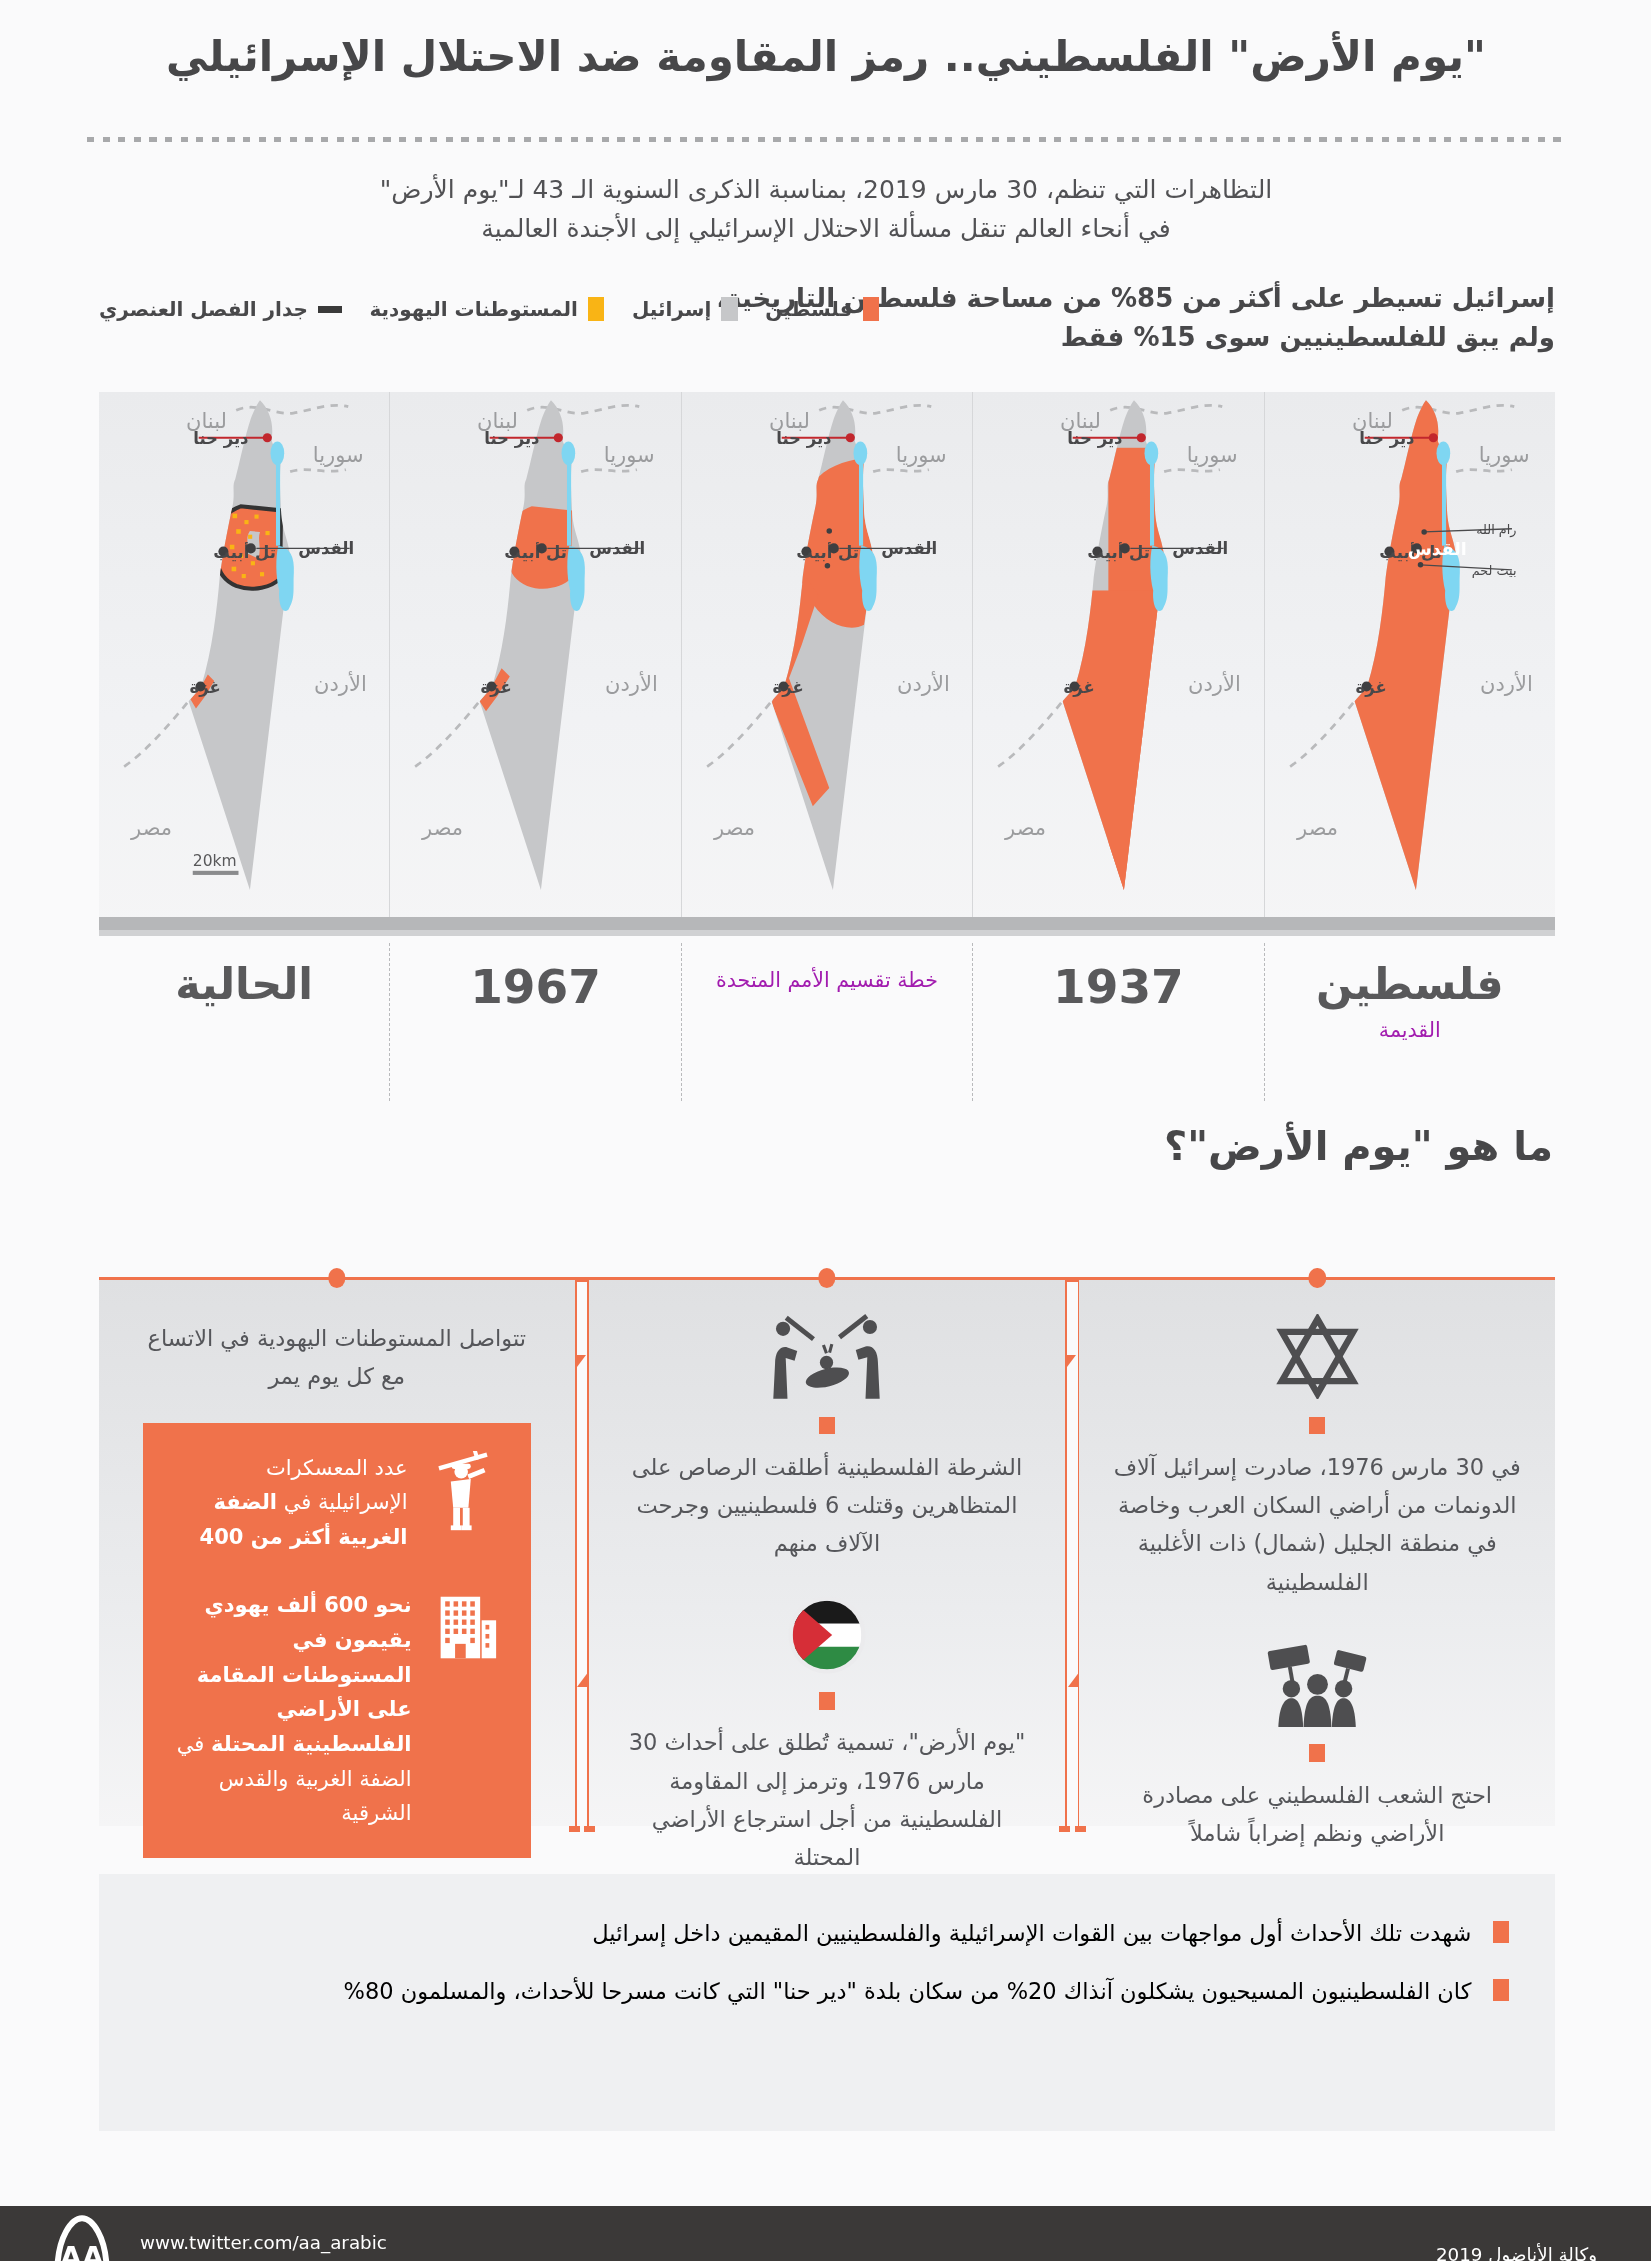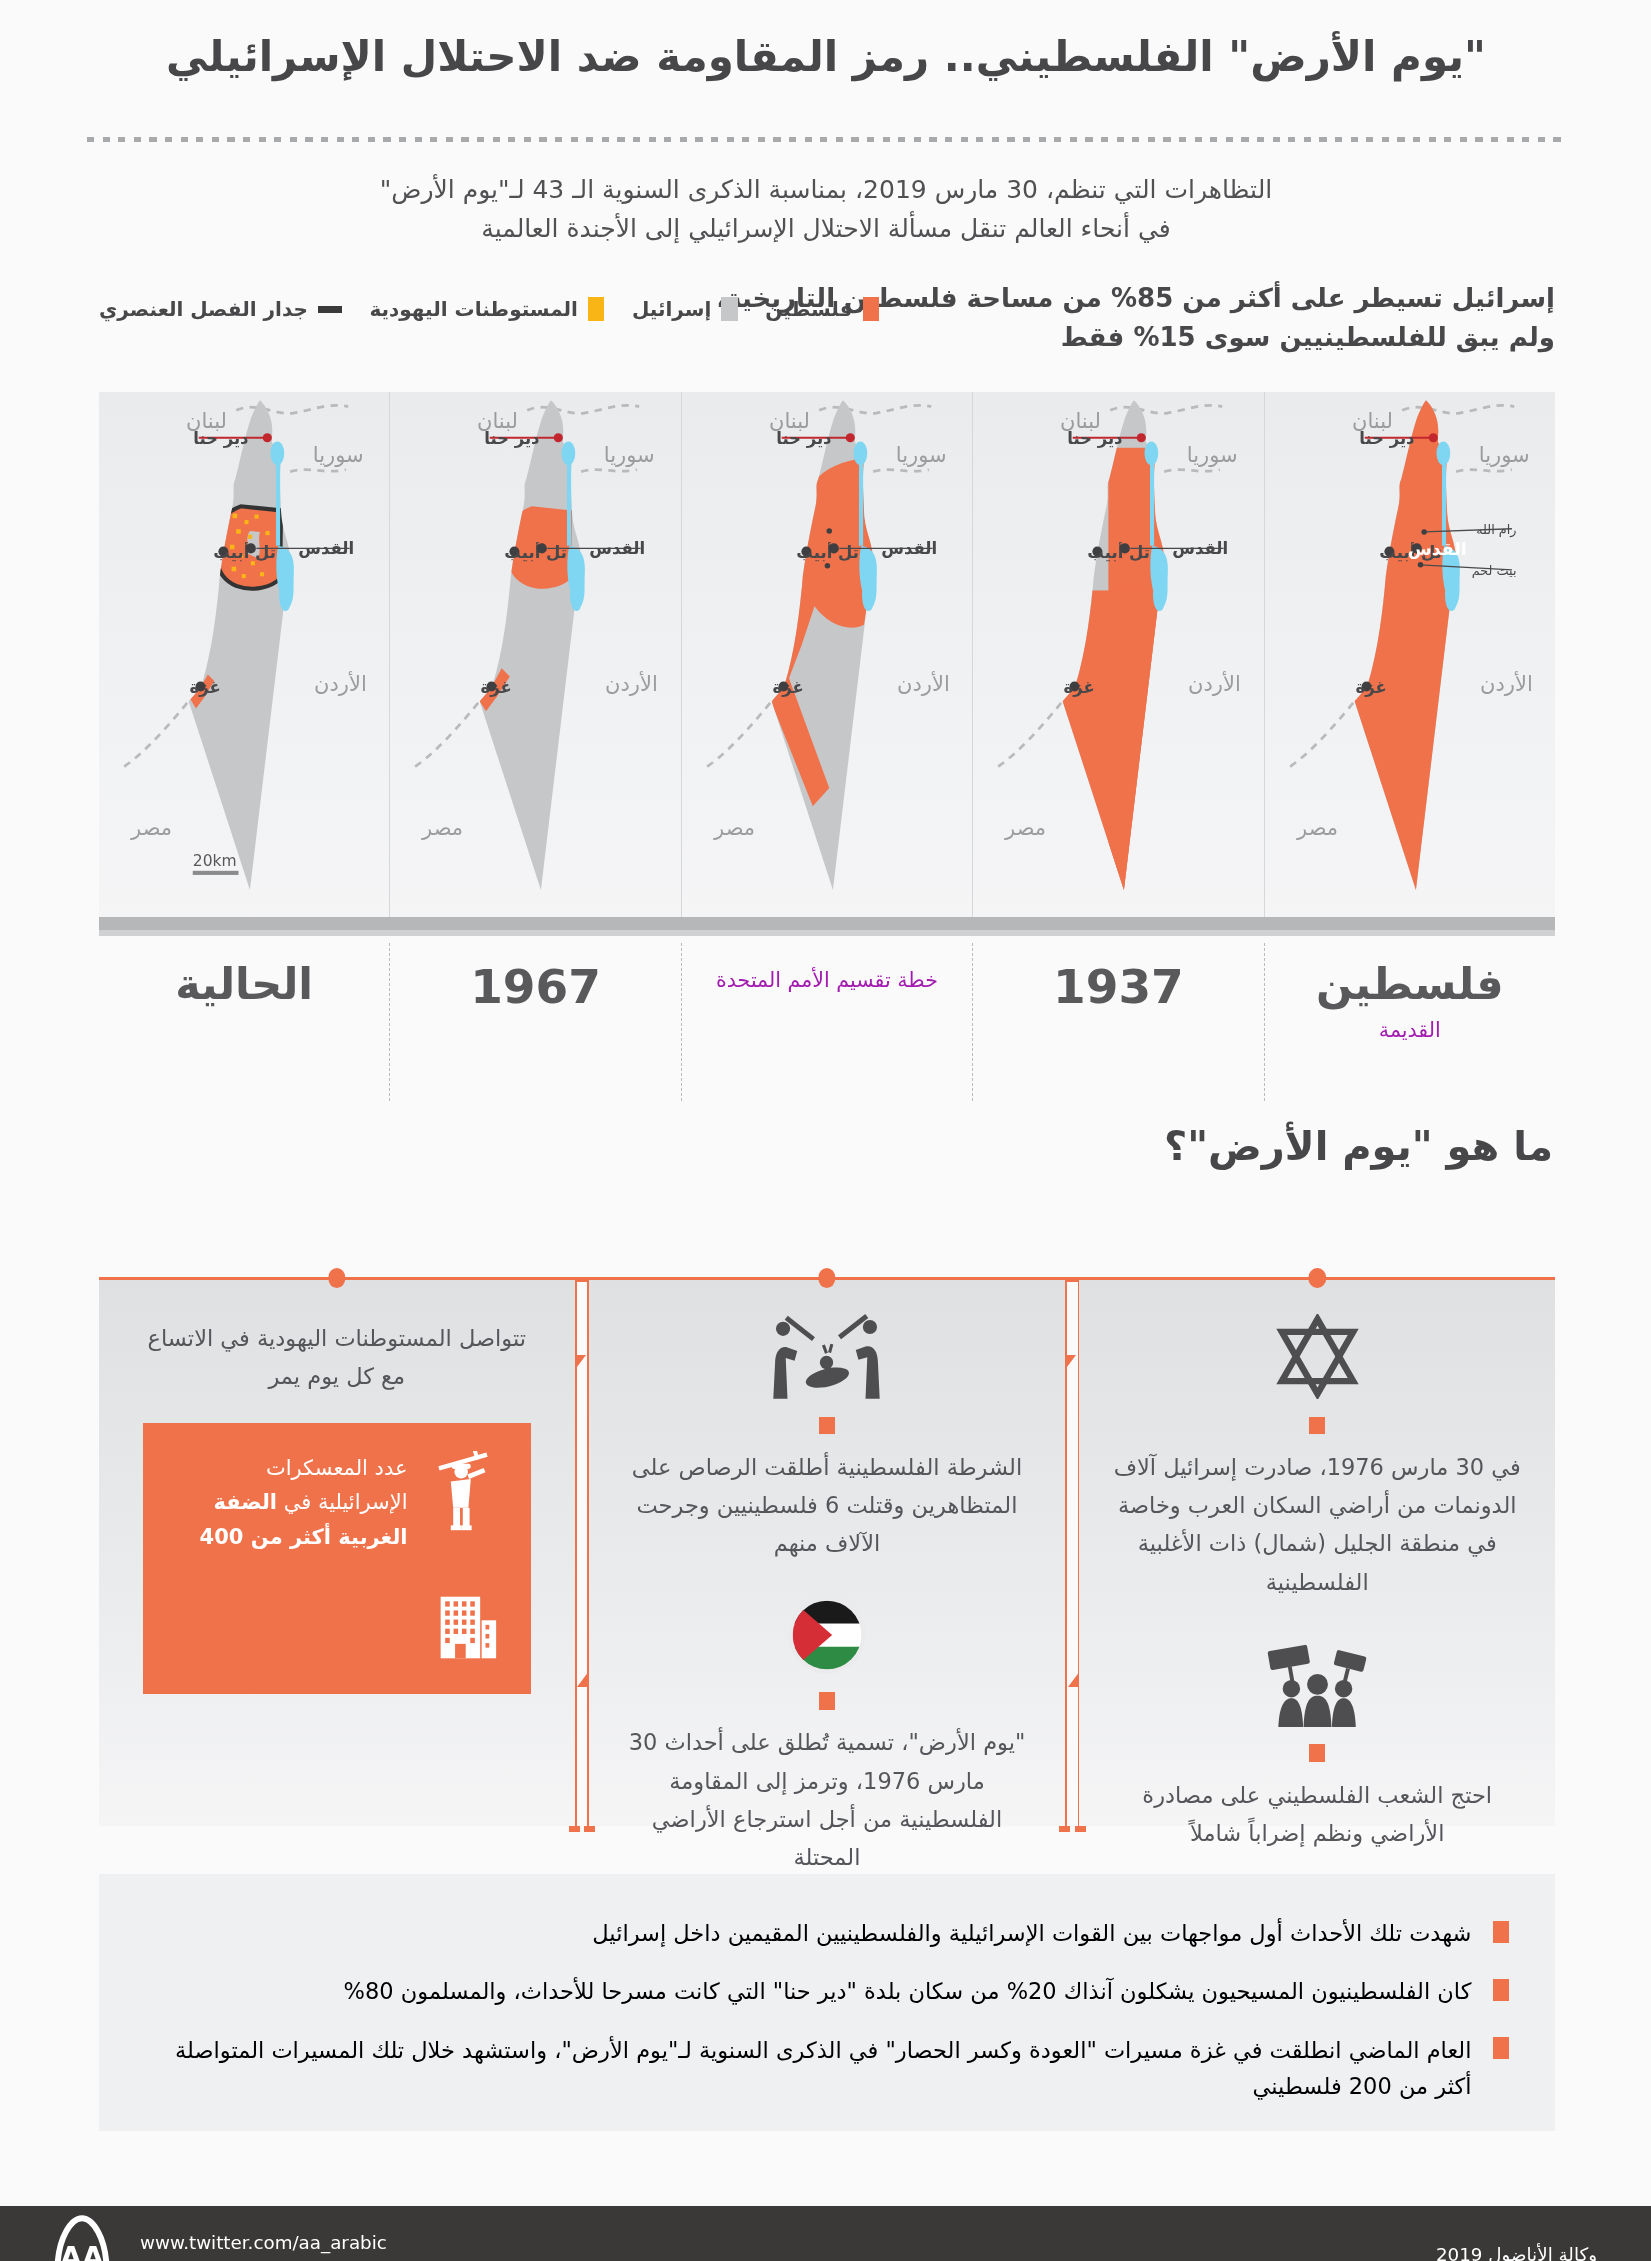--- a/index.html
+++ b/index.html
@@ -767,37 +767,36 @@
                 <rect x="66" y="132" width="28" height="38"></rect>
               </g>
               <rect x="136" y="70" width="38" height="100"></rect>
               <g fill="#f0724b">
                   <rect x="146" y="82" width="10" height="12"></rect>
                   <rect x="146" y="106" width="10" height="12"></rect>
                   <rect x="146" y="130" width="10" height="12"></rect>
                 </g>
             </svg>
           </span>
+          <div class="obox-p">
+            <b>نحو 600 ألف يهودي يقيمون في المستوطنات المقامة على الأراضي الفلسطينية المحتلة</b><span> في الضفة الغربية والقدس الشرقية</span>
+          </div>
         </div>
       </div>
     </div>
   </div>
 
   <div class="bullets">
     <div class="brow">
       <span class="b-sq"></span>
       <div class="b-txt">شهدت تلك الأحداث أول مواجهات بين القوات الإسرائيلية والفلسطينيين المقيمين داخل إسرائيل</div>
     </div>
     <div class="brow">
       <span class="b-sq"></span>
       <div class="b-txt">كان الفلسطينيون المسيحيون يشكلون آنذاك 20% من سكان بلدة "دير حنا" التي كانت مسرحا للأحداث، والمسلمون 80%</div>
-    </div>
-    <div class="brow">
-      <span class="b-sq"></span>
-      <div class="b-txt">العام الماضي انطلقت في غزة مسيرات "العودة وكسر الحصار" في الذكرى السنوية لـ"يوم الأرض"، واستشهد خلال تلك المسيرات المتواصلة أكثر من 200 فلسطيني</div>
     </div>
   </div>
 
   <div class="footer">
     <span class="f-logo">
       <svg width="64" height="64" viewBox="0 0 140 140">
         <path d="M16 134 C16 56 48 16 70 16 C92 16 124 56 124 134" fill="none" stroke="#ffffff" stroke-width="13"></path>
         <text x="70" y="122" text-anchor="middle" font-size="62" font-weight="bold" fill="#ffffff">AA</text>
       </svg>
     </span>

